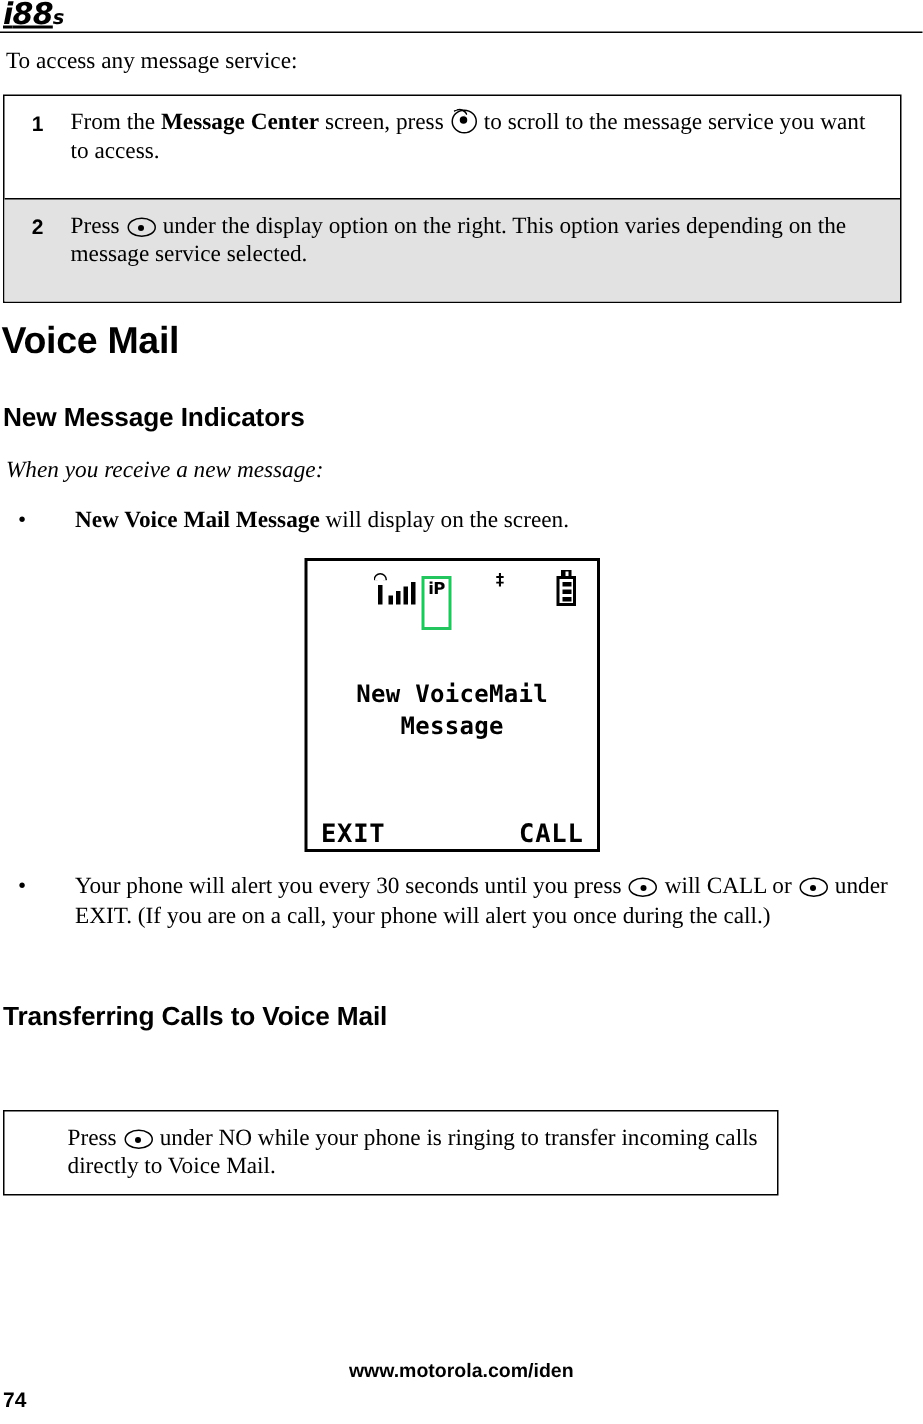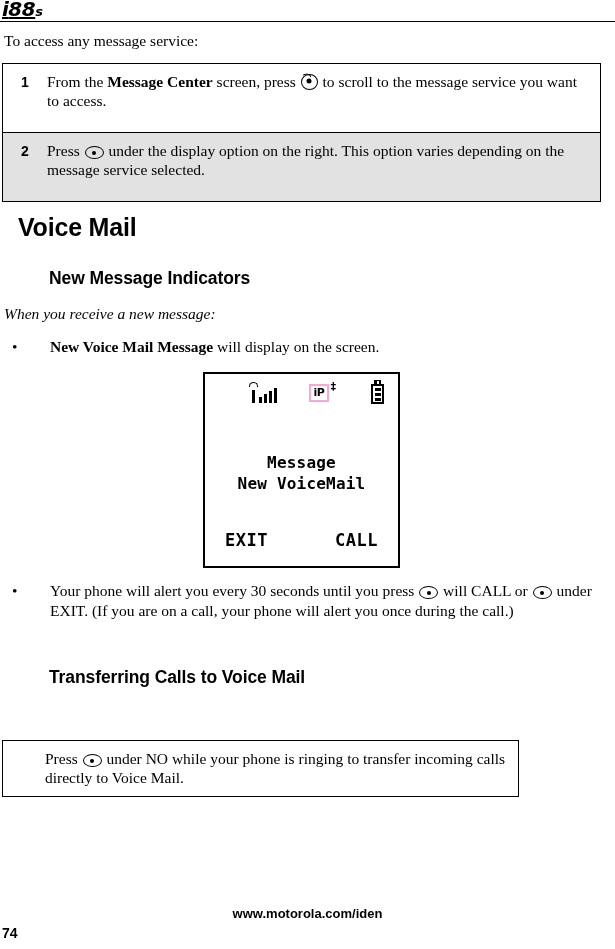--- a/index.html
+++ b/index.html
@@ -171,35 +171,34 @@
     height: 5px;
     border-top: 1.4px solid #000;
     border-right: 1.4px solid #000;
     border-top-right-radius: 7px;
     transform: rotate(-22deg);
   }
 
   
   .h1 {
     position: absolute;
-    left: 18px;
+    left: 1px;
     font-family: "Liberation Sans", sans-serif;
     font-weight: bold;
     font-size: 25px;
     letter-spacing: -0.2px;
     text-align: center;
   }
   .h2 {
     position: absolute;
     left: 2px;
     font-family: "Liberation Sans", sans-serif;
     font-weight: bold;
     font-size: 17.5px;
     letter-spacing: -0.1px;
-    margin-left: 47px;
   }
 
   #heading-voice-mail { top: 213px; }
   #heading-new-message-indicators { top: 268px; }
   #heading-transferring { top: 667px; }
 
   .para-when { position: absolute; left: 4px; top: 304px; width: 580px; font-style: italic; }
 
   
   .bullet-item {
@@ -276,30 +275,29 @@
   .icon-signal .b1 { left: 10px;  height: 6px; }
   .icon-signal .b2 { left: 15px;  height: 9px; }
   .icon-signal .b3 { left: 20px;  height: 12px; }
   .icon-signal .b4 { left: 25px;  height: 15px; }
 
   .icon-ip {
     position: absolute;
     left: 76px;
     top: 4px;
     width: 20px;
-    height: 18px;
-    border: 2px solid #f9a8d4;
+    height: 36px;
+    border: 2px solid #22c55e;
     box-sizing: border-box;
     font-family: "DejaVu Sans", sans-serif;
     font-weight: bold;
     font-size: 11px;
     line-height: 14px;
     text-align: center;
     letter-spacing: -0.5px;
-    margin-left: 28px;
   }
 
   .icon-msg-mark {
     position: absolute;
     left: 125px;
     top: 2px;
     width: 6px;
     height: 10px;
     font-family: "DejaVu Sans Mono", monospace;
     font-size: 11px;
@@ -356,25 +354,25 @@
     font-family: "DejaVu Sans Mono", monospace;
     font-weight: bold;
     font-size: 16px;
     line-height: 21px;
     letter-spacing: 0.2px;
   }
 
   .lcd-softkeys {
     position: absolute;
     left: 0;
-    bottom: 16px;
+    bottom: 0;
     width: 100%;
     display: flex;
     justify-content: space-between;
-    padding: 0 20px;
+    padding: 0 9px;
     box-sizing: border-box;
     font-family: "DejaVu Sans Mono", monospace;
     font-weight: bold;
     font-size: 17px;
     letter-spacing: 0.5px;
   }
 
   
   .note-box {
     position: absolute;
@@ -468,22 +466,22 @@
         <div class="body">
           <div class="seg"></div>
           <div class="seg"></div>
           <div class="seg"></div>
         </div>
       </div>
 
     </div>
 
     <div class="lcd-message">
+      <div>New VoiceMail</div>
       <div>Message</div>
-      <div>New VoiceMail</div>
     </div>
 
     <div class="lcd-softkeys">
       <span>EXIT</span>
       <span>CALL</span>
     </div>
 
   </div>
 
   <div class="bullet-item" id="bullet-2">

